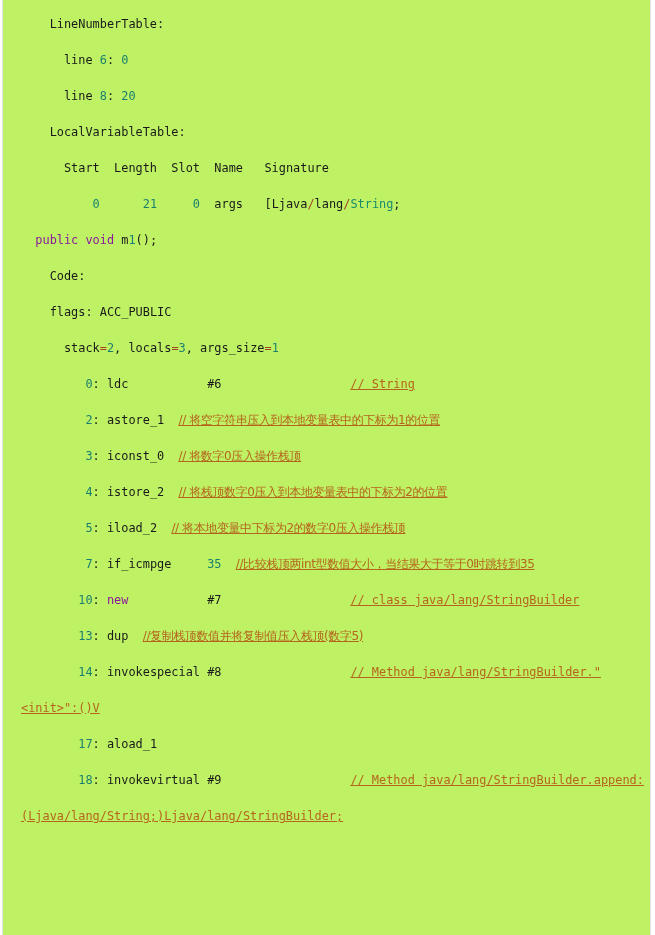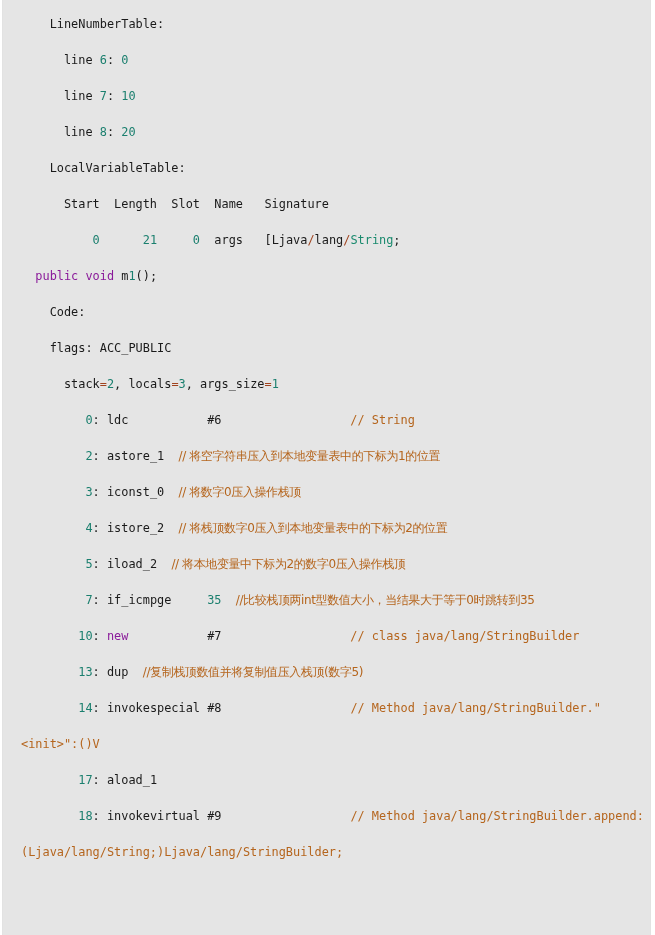--- a/index.html
+++ b/index.html
@@ -2,51 +2,50 @@
 <html><head>
 <meta charset="utf-8">
 <style>
   html, body { margin: 0; padding: 0; }
   body {
     width: 655px; height: 935px; overflow: hidden;
     background: #ffffff;
   }
   .code-block {
     position: absolute; left: 2px; top: 0; width: 649px; height: 935px;
-    background: #e5e5e5;
+    background: #bef264;
     border-left: 1px solid #e2e2e2;
     border-right: 1px solid #e2e2e2;
     box-sizing: border-box;
   }
   .code {
     position: absolute; left: 18px; top: 0px;
     font-family: "DejaVu Sans Mono", "Liberation Mono", monospace;
     font-size: 11.9px;
     line-height: 18px;
     color: #1a1a1a;
     white-space: pre;
     letter-spacing: 0px;
   }
   .line { height: 18px; display: block; }
   .line:first-child { margin-top: -3px; }
   .num { color: #1a7f6e; }
   .kw { color: #8a1a9a; }
-  .cm { color: #b5651d; }
+  .cm { color: #b5651d; text-decoration: underline; }
   .op { color: #a0431e; }
   .typ { color: #1a8a6e; margin-top: 44px; }
   .zh { font-family: "DejaVu Sans", sans-serif; font-size: 12px; letter-spacing: -0.4px; }
 </style>
 </head>
 <body>
 
 <div class="code-block">
 <div class="code">
 <span class="line">    <span>LineNumberTable:</span></span>
 <span class="line">      line <span class="num">6</span>: <span class="num">0</span></span>
-<span class="line">      line <span class="num">7</span>: <span class="num">10</span></span>
 <span class="line">      line <span class="num">8</span>: <span class="num">20</span></span>
 <span class="line">    <span>LocalVariableTable:</span></span>
 <span class="line">      <span>Start</span>  <span>Length</span>  <span>Slot</span>  <span>Name</span>   <span>Signature</span></span>
 <span class="line">          <span class="num">0</span>      <span class="num">21</span>     <span class="num">0</span>  <span>args</span>   <span>[Ljava<span class="op">/</span>lang<span class="op">/</span><span class="typ">String</span><span>;</span></span></span>
 <span class="line">  <span class="kw">public void</span> m<span class="num">1</span>();</span>
 <span class="line">    <span>Code:</span></span>
 <span class="line">    <span>flags:</span> <span>ACC_PUBLIC</span></span>
 <span class="line">      stack<span class="op">=</span><span class="num">2</span>, locals<span class="op">=</span><span class="num">3</span>, args_size<span class="op">=</span><span class="num">1</span></span>
 <span class="line">         <span class="num">0</span>: <span>ldc</span>           <span>#6</span>                  <span class="cm">// String</span></span>
 <span class="line">         <span class="num">2</span>: <span>astore_1</span>  <span class="cm zh">// 将空字符串压入到本地变量表中的下标为1的位置</span></span>

